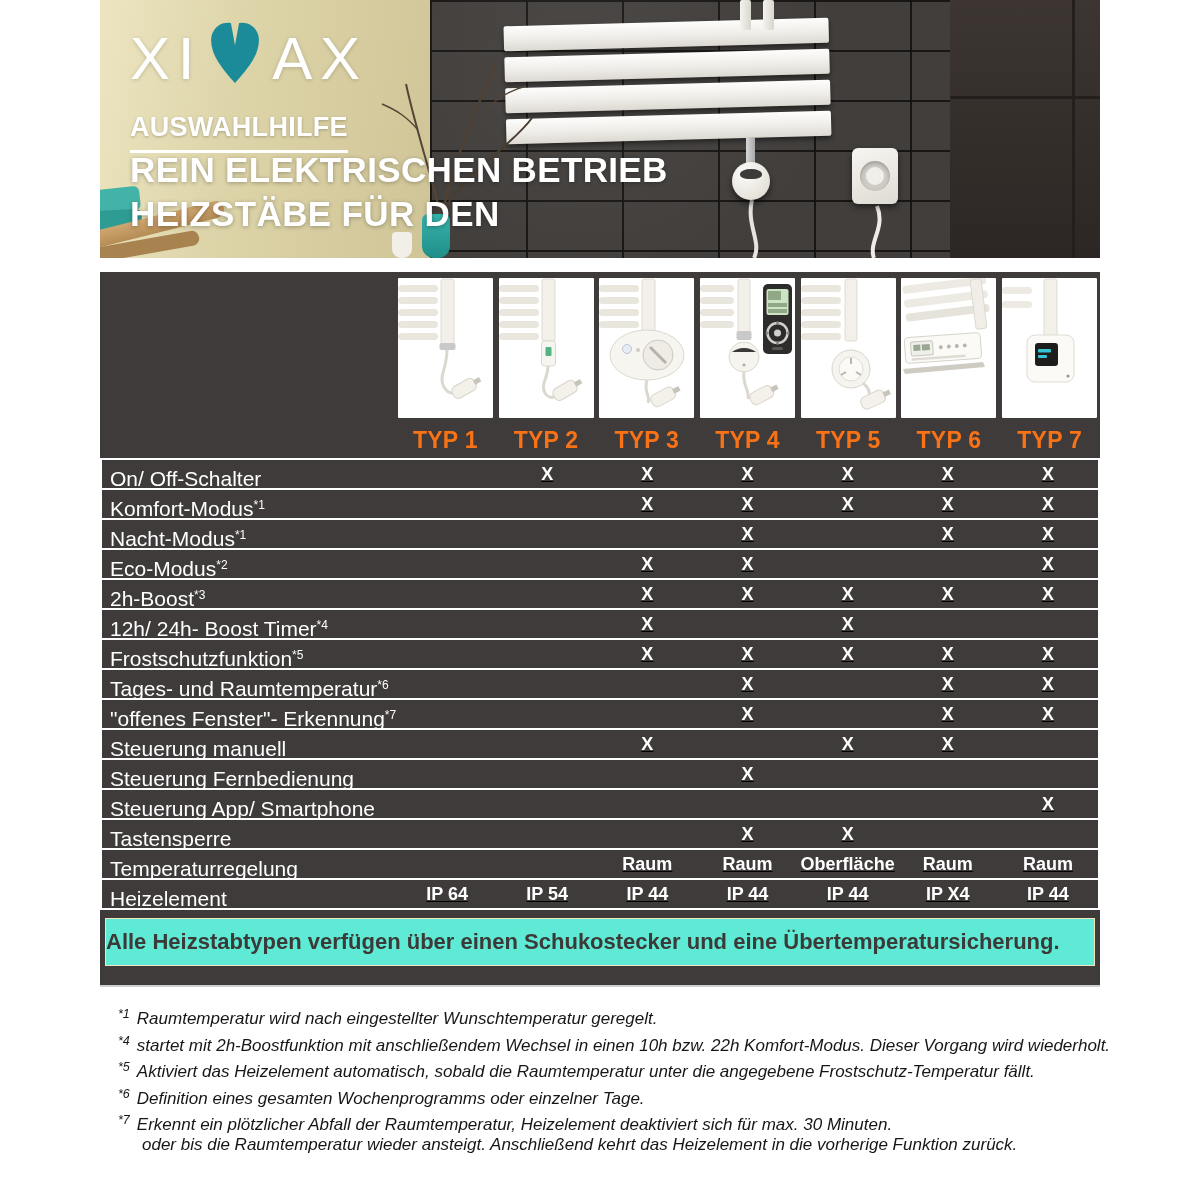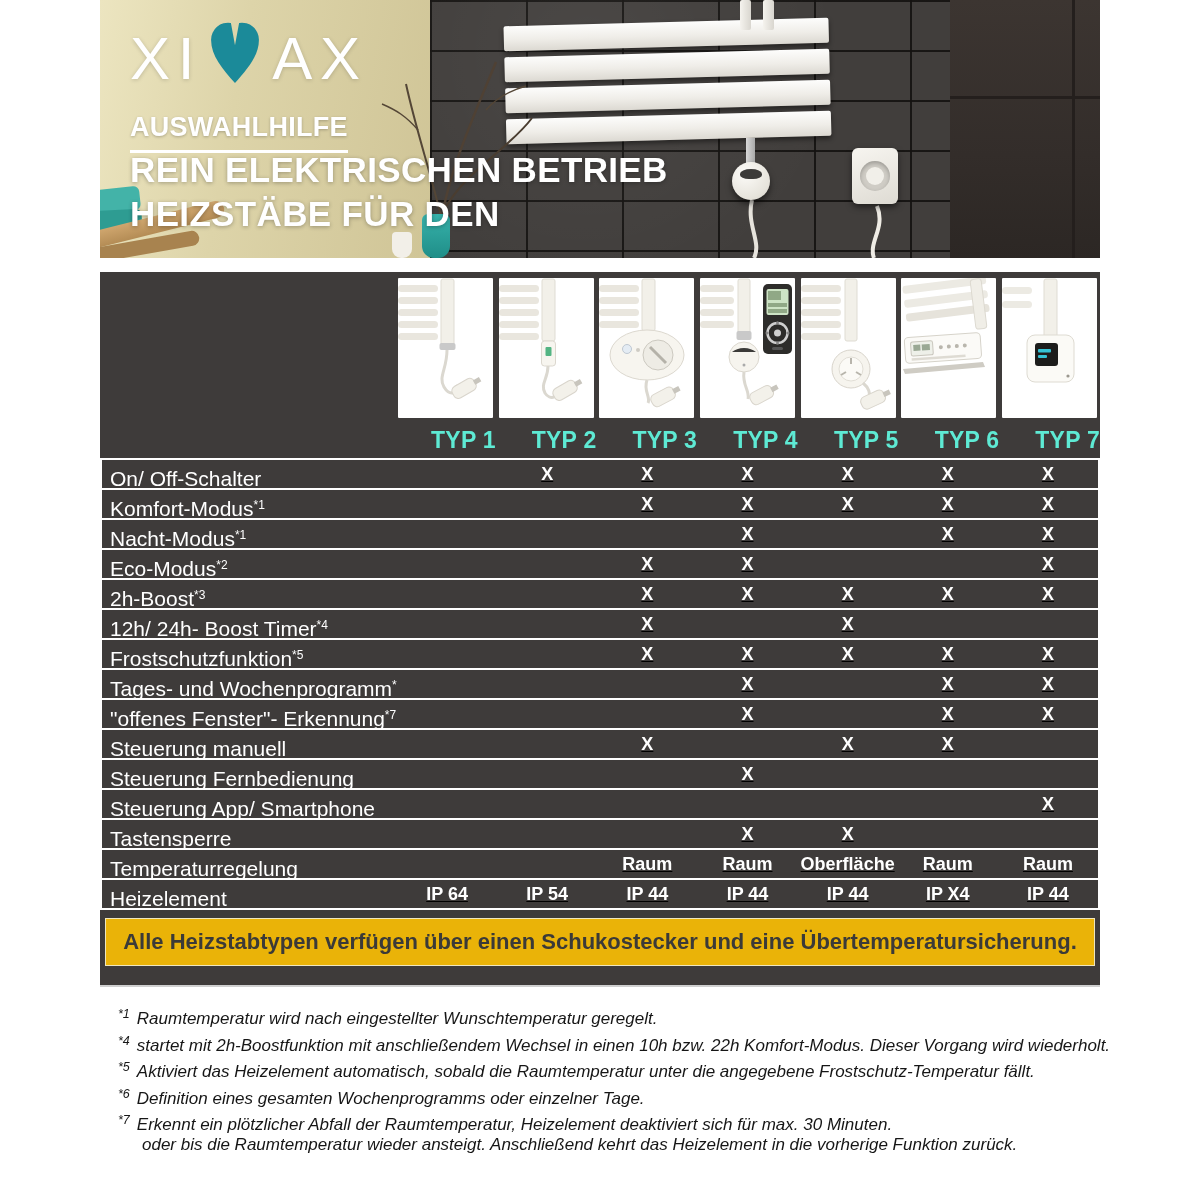--- a/index.html
+++ b/index.html
@@ -60,30 +60,30 @@
 
   
   .table-wrap{position:absolute;left:100px;top:272px;width:1000px;background:#3e3b3a;
     padding:6px 0 19px 0;border-bottom:2px solid #cfcfcf;}
   .grid-cols{display:grid;grid-template-columns:295px repeat(7,1fr);}
   .figures-row{height:146px;align-items:start;}
   .figure-cell{display:flex;justify-content:center;}
   .figure-box{width:95px;height:140px;background:#fff;border-radius:1px;overflow:hidden;}
   .figure-box svg{display:block;}
   .types-row{height:34px;}
-  .type-cell{color:#5eead4;font-weight:bold;font-size:23px;text-align:right;line-height:32px;letter-spacing:.01em;}
+  .type-cell{color:#f97316;font-weight:bold;font-size:23px;text-align:center;line-height:32px;letter-spacing:.01em;}
   .feature-table{border:2px solid #fff;}
   .frow{height:28px;text-decoration:underline;}
   .frow + .frow{border-top:2px solid #fff;}
   .fcell{color:#fff;line-height:28px;overflow:hidden;white-space:nowrap;}
   .fcell.label{font-size:21px;padding-left:8px;}
   .fcell.label sup{font-size:12px;position:relative;top:1px;}
   .fcell.val{font-weight:bold;font-size:18px;text-align:center;}
-  .banner{margin:8px 5px 0 5px;height:46px;background:#eab308;border:1px solid #efe6bd;
-    color:#3b3a38;font-weight:bold;font-size:22px;text-align:center;line-height:46px;}
+  .banner{margin:8px 5px 0 5px;height:46px;background:#5eead4;border:1px solid #efe6bd;
+    color:#3b3a38;font-weight:bold;font-size:22px;line-height:46px;}
 
   
   .footnotes{position:absolute;left:118px;top:1010px;width:1010px;color:#161616;}
   .fn{margin-bottom:7px;font-style:italic;font-size:17px;line-height:18.5px;}
   .fn-marker{font-size:12.5px;position:relative;top:-6px;margin-right:7px;}
   .fn-cont{margin-left:24px;}
 </style>
 </head>
 <body>
 
@@ -388,21 +388,21 @@
         <div class="fcell label"><span>Frostschutzfunktion</span><sup>*5</sup></div>
         <div class="fcell val"></div>
         <div class="fcell val"></div>
         <div class="fcell val">X</div>
         <div class="fcell val">X</div>
         <div class="fcell val">X</div>
         <div class="fcell val">X</div>
         <div class="fcell val">X</div>
       </div>
         <div class="grid-cols frow" style="">
-        <div class="fcell label"><span>Tages- und Wochenprogramm</span><sup>*6</sup></div>
+        <div class="fcell label"><span>Tages- und Raumtemperatur</span><sup>*6</sup></div>
         <div class="fcell val"></div>
         <div class="fcell val"></div>
         <div class="fcell val"></div>
         <div class="fcell val">X</div>
         <div class="fcell val"></div>
         <div class="fcell val">X</div>
         <div class="fcell val">X</div>
       </div>
         <div class="grid-cols frow" style="">
         <div class="fcell label"><span>"offenes Fenster"- Erkennung</span><sup>*7</sup></div>

